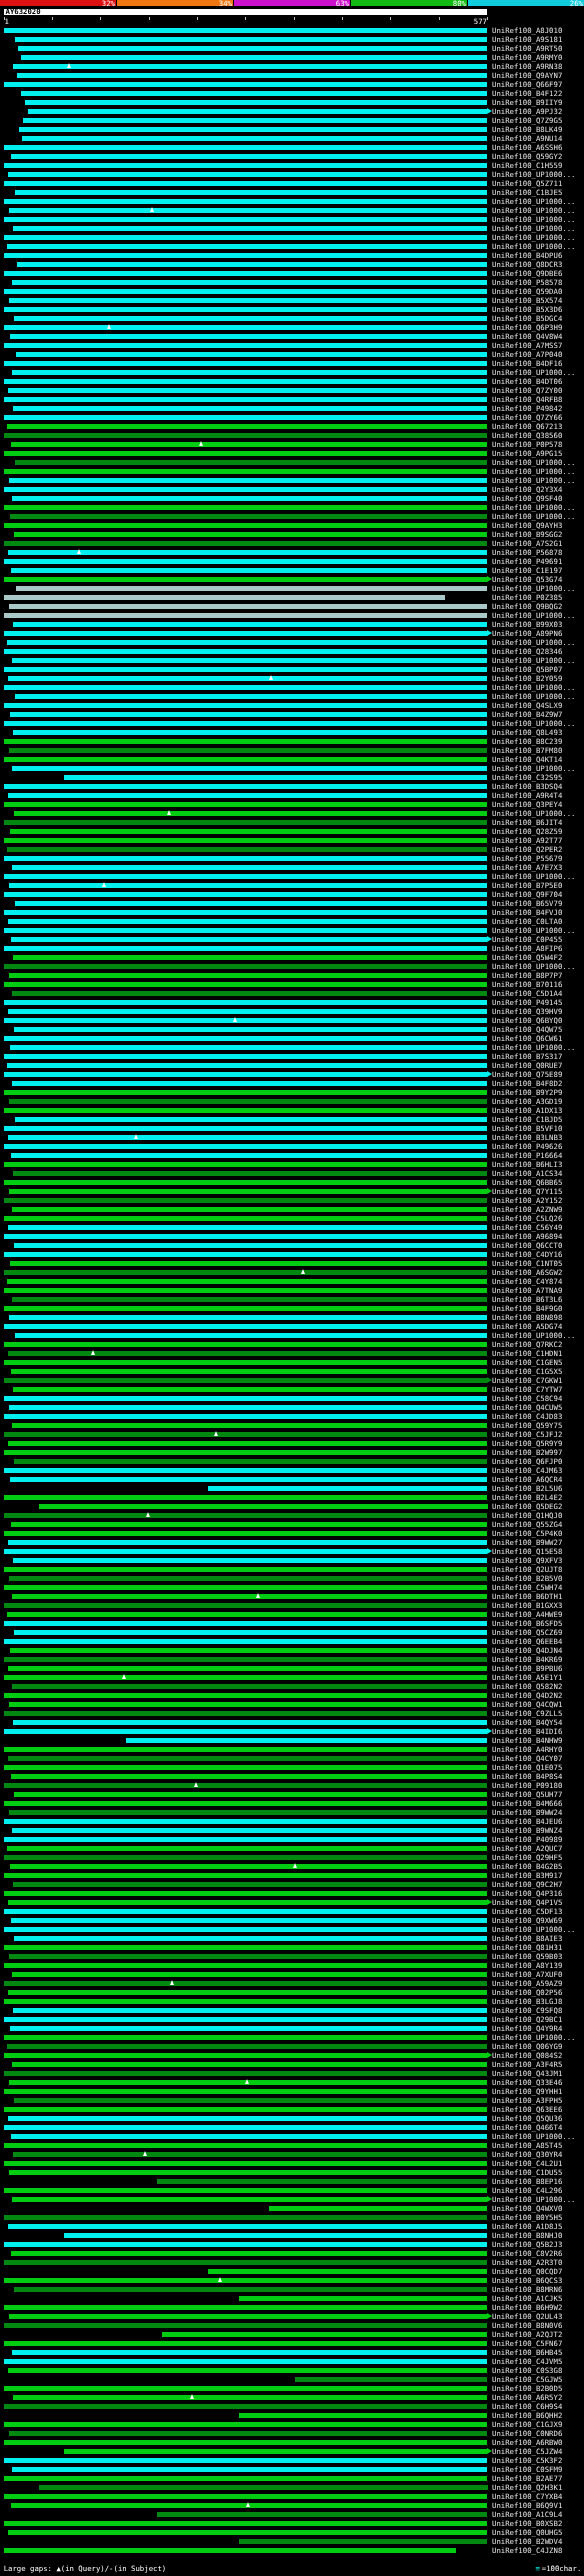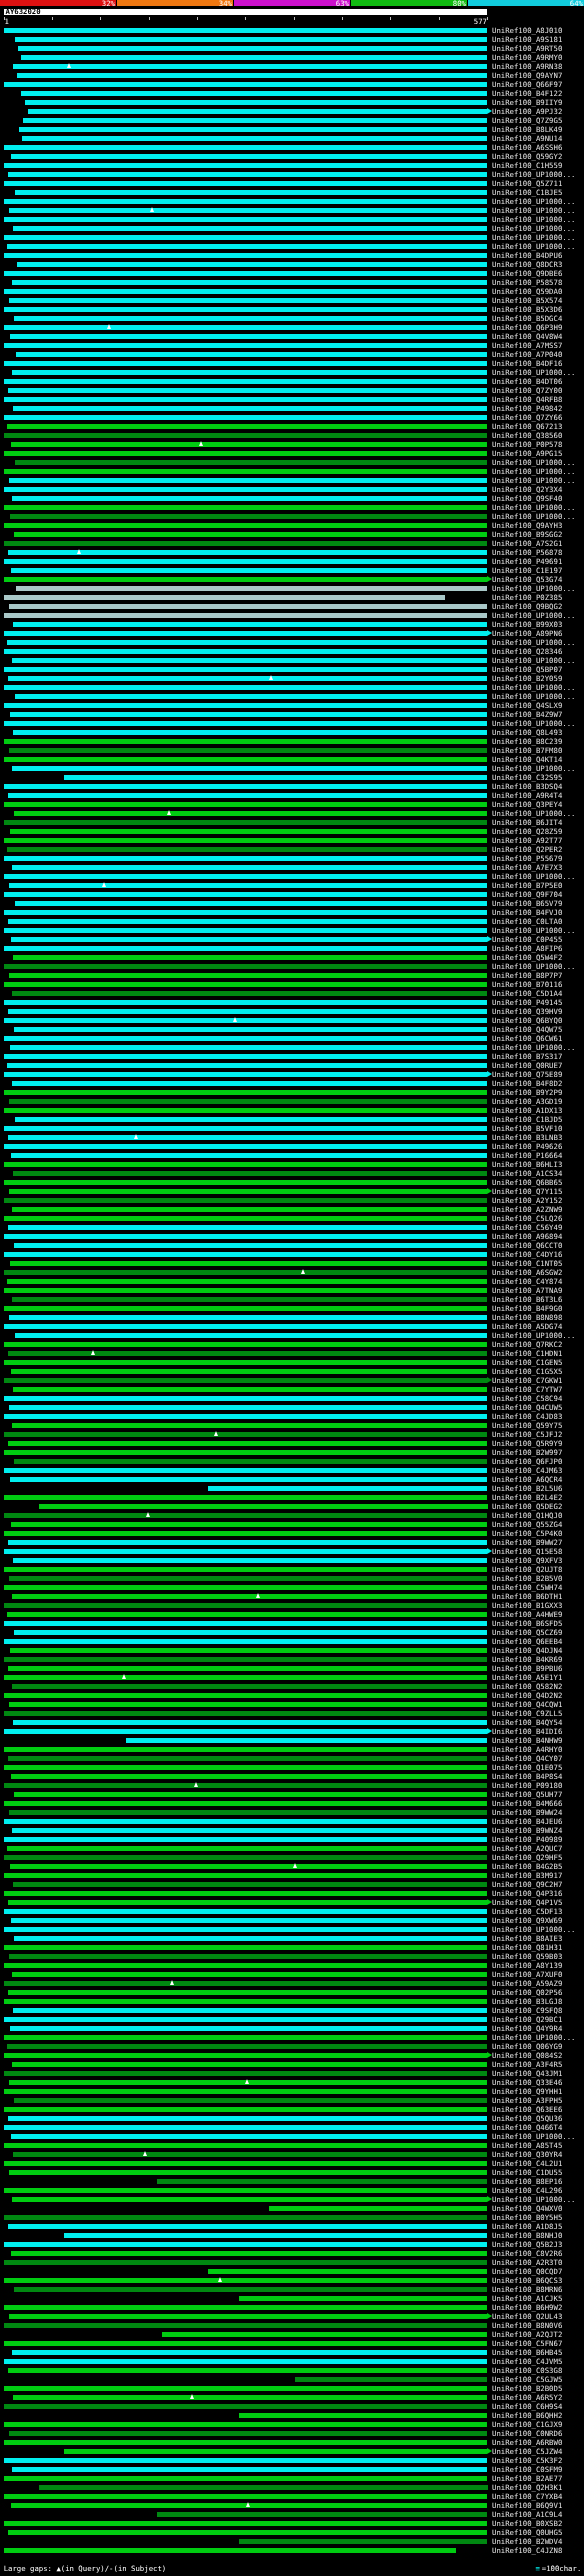--- a/index.html
+++ b/index.html
@@ -47,21 +47,21 @@
         <div class="scale-seg" style="left: 117px; width: 116px; background: rgb(238, 119, 17);"></div>
         <div class="scale-seg" style="left: 234px; width: 116px; background: rgb(204, 17, 204);"></div>
         <div class="scale-seg" style="left: 351px; width: 116px; background: rgb(17, 187, 17);"></div>
         <div class="scale-seg" style="left: 468px; width: 116px; background: rgb(17, 204, 221);"></div>
       </div>
     <div id="scale-labels">
         <span class="scale-label" style="left: 115px;">32%</span>
         <span class="scale-label" style="left: 232px;">34%</span>
         <span class="scale-label" style="left: 349px;">63%</span>
         <span class="scale-label" style="left: 466px;">80%</span>
-        <span class="scale-label" style="left: 583px;">64%</span>
+        <span class="scale-label" style="left: 583px;">26%</span>
       </div>
   </div>
 
   <div class="query-row">
     <div class="query-bar">
       <span class="query-name">AY632020</span>
     </div>
   </div>
 
   <div class="ruler">

